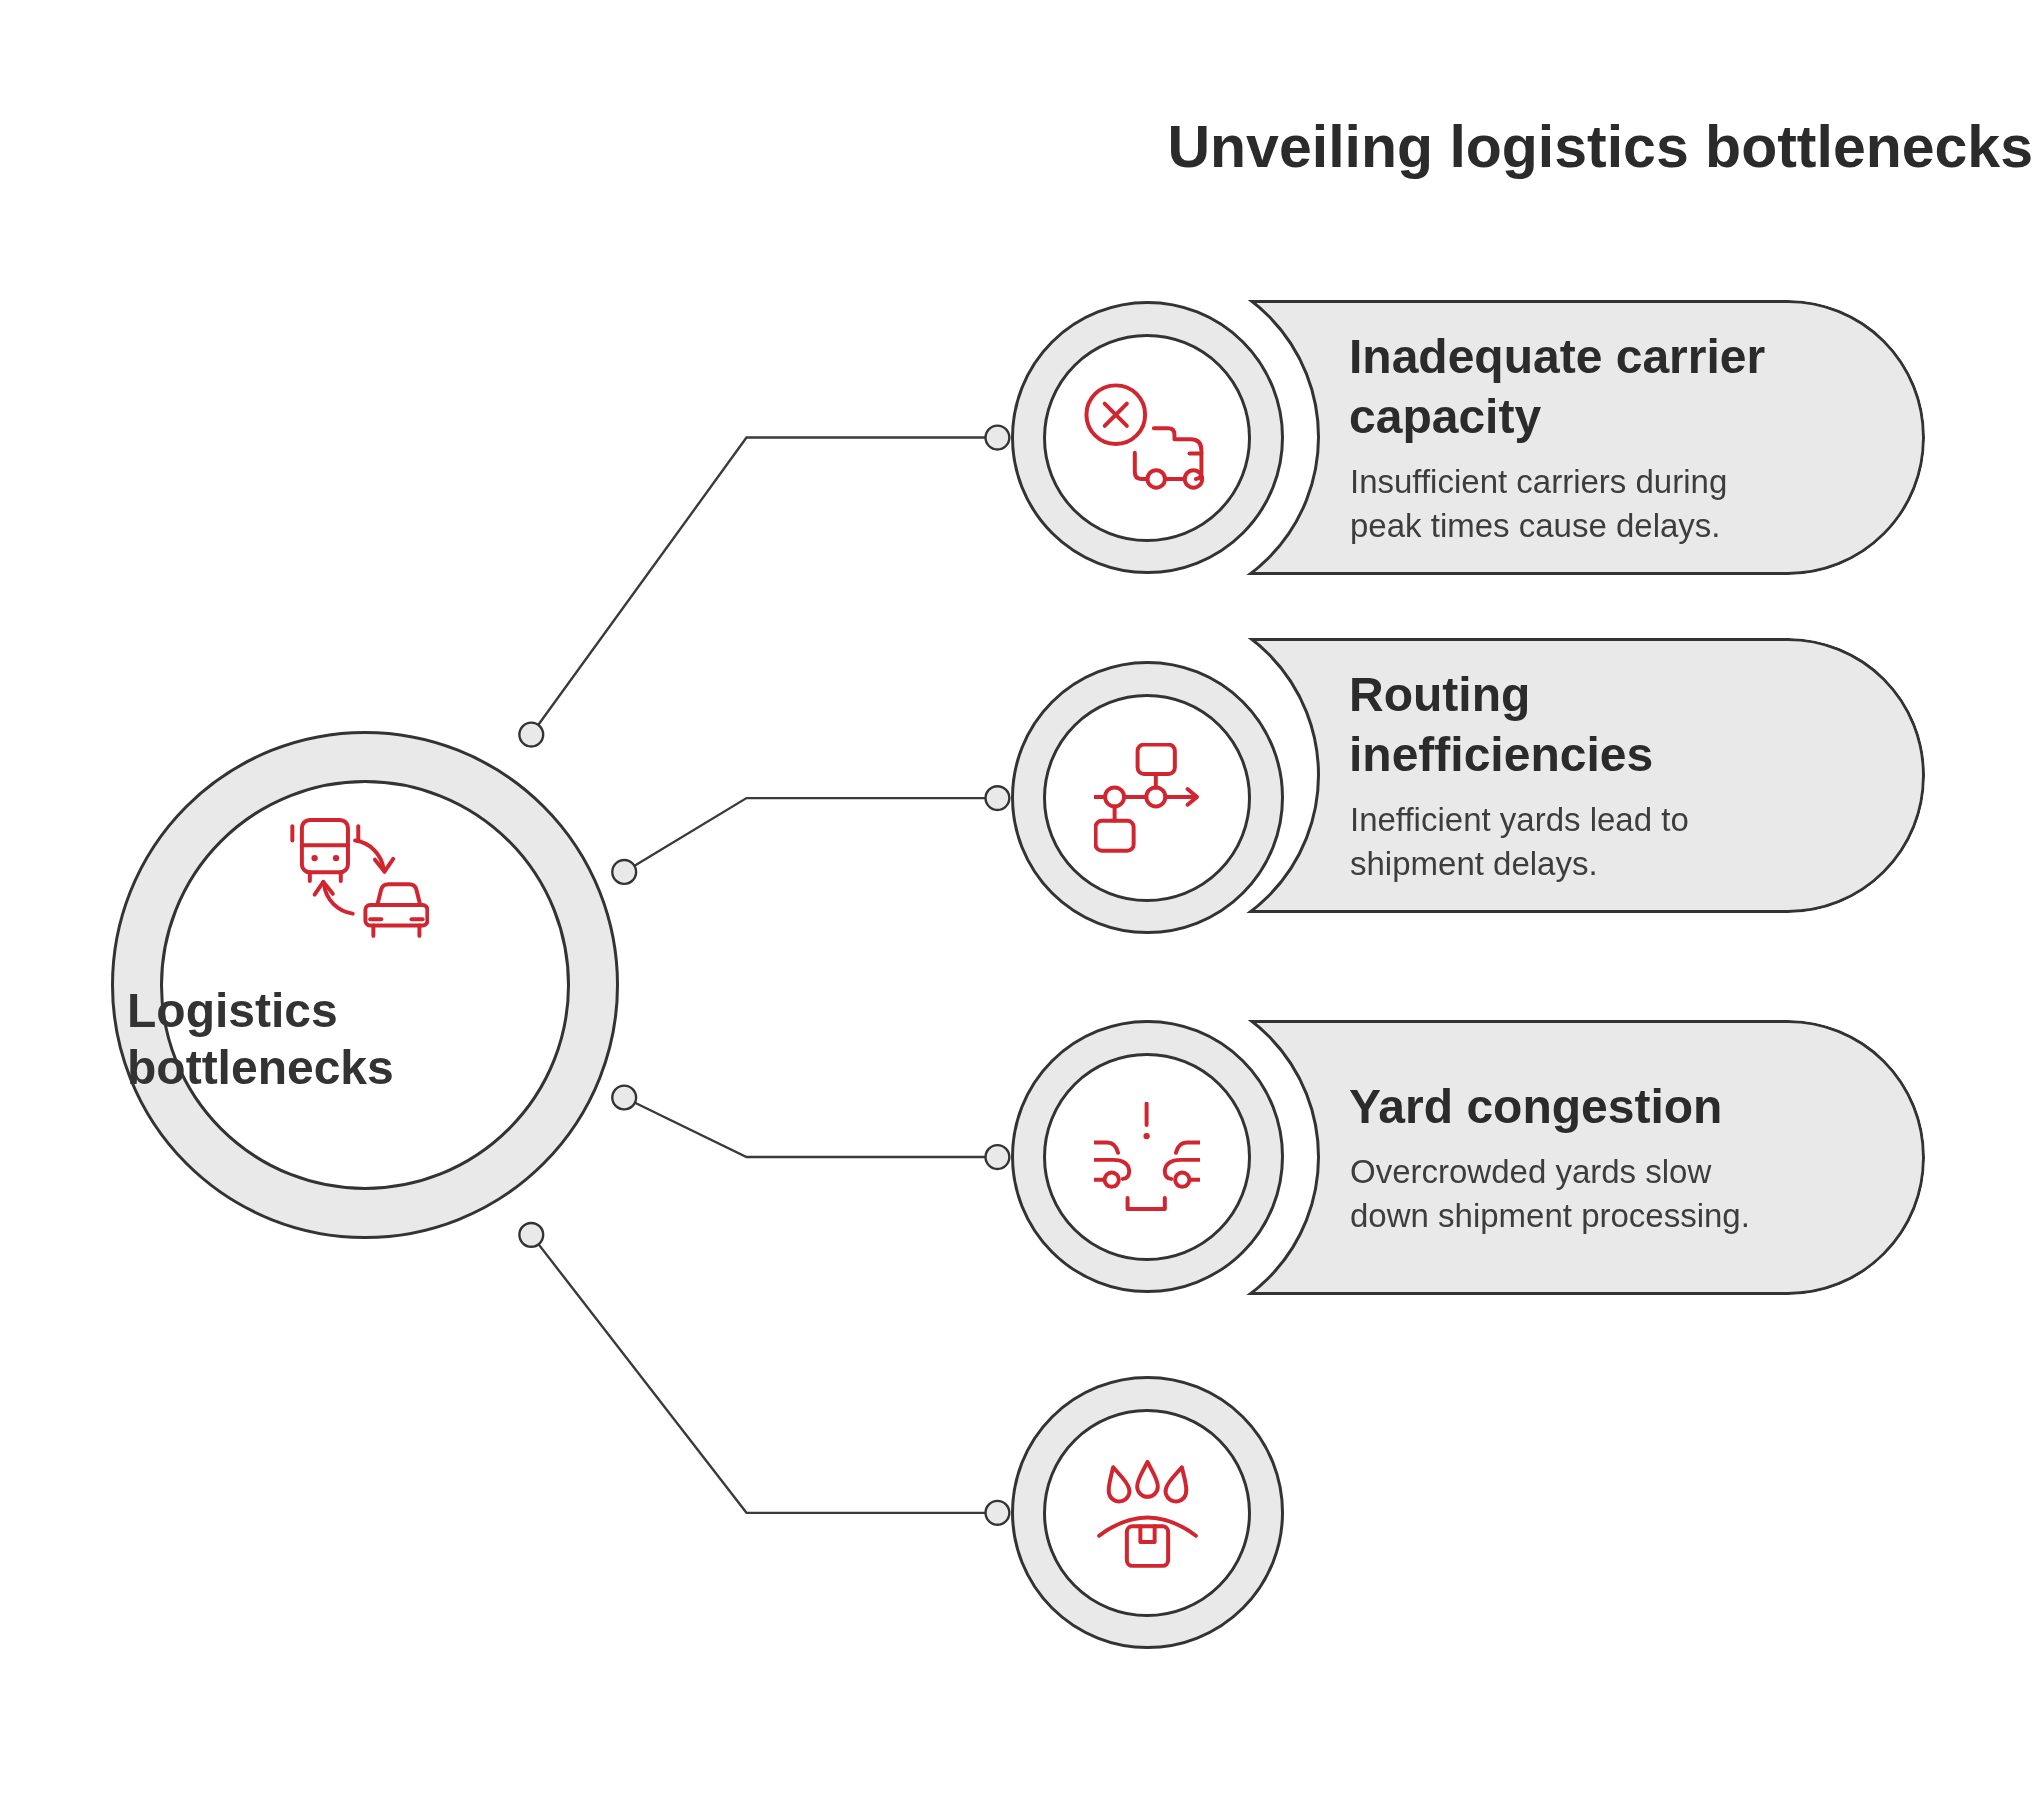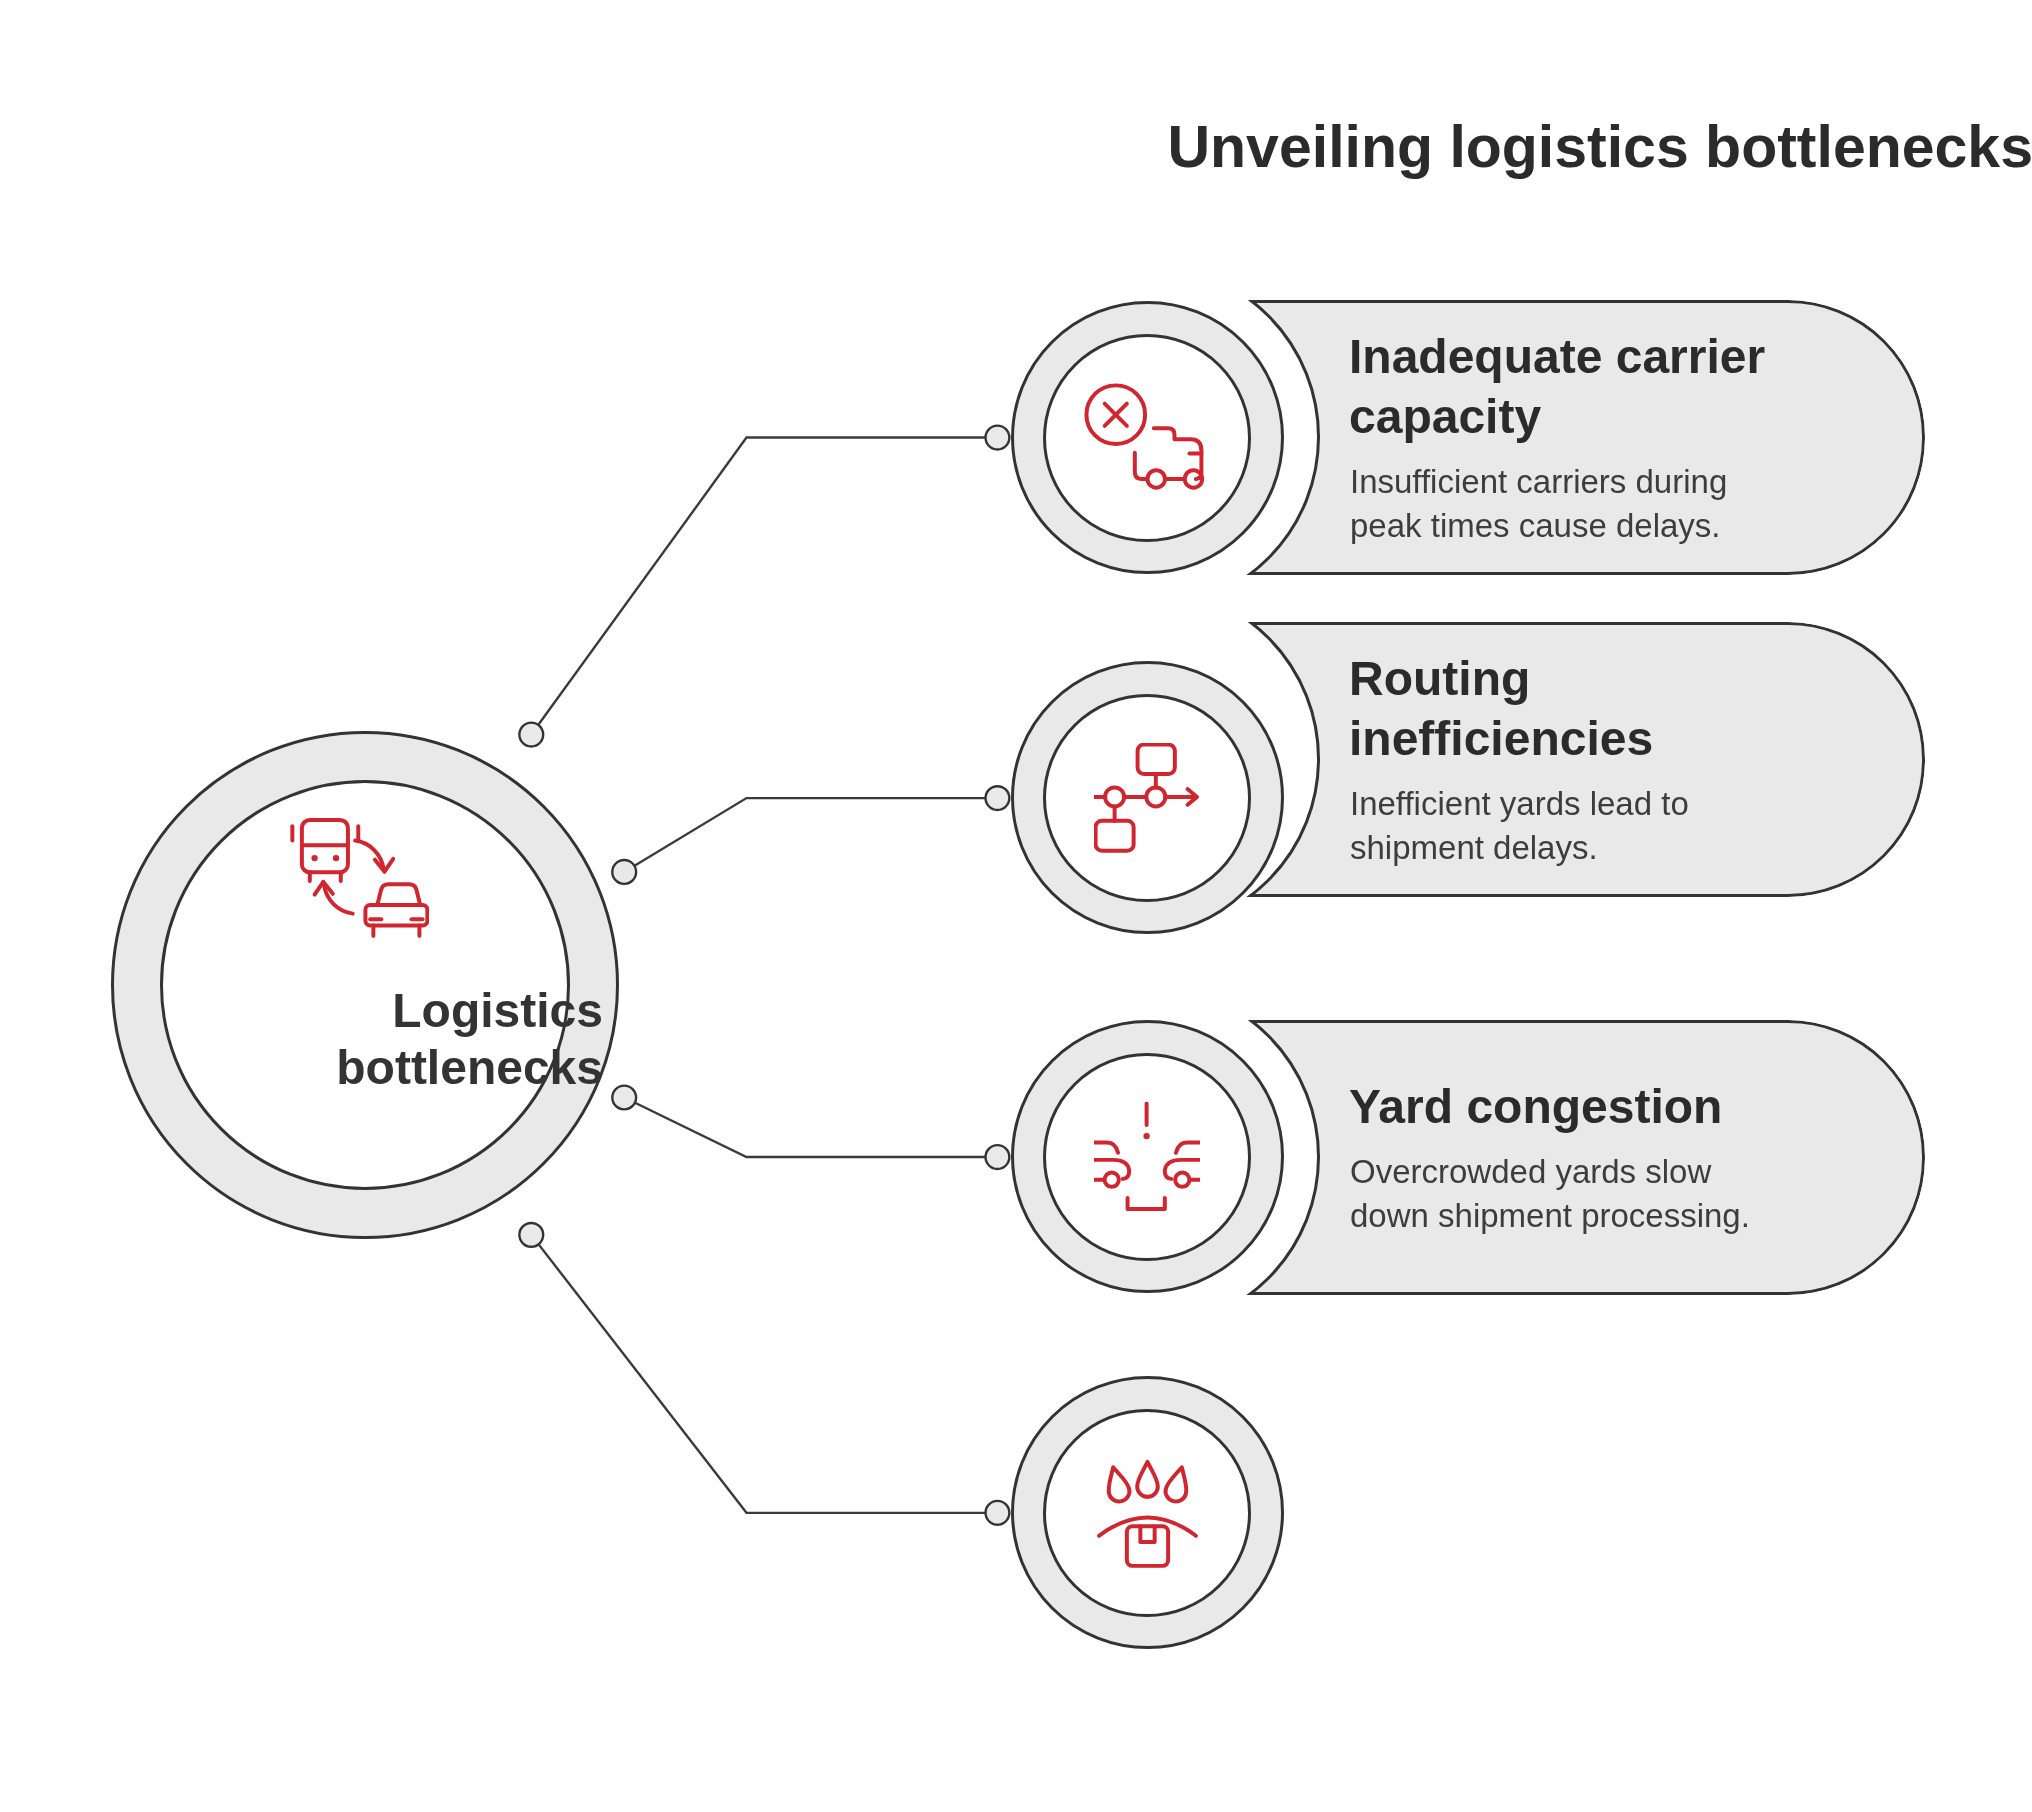--- a/index.html
+++ b/index.html
@@ -67,21 +67,21 @@
     position: absolute;
     left: 278px;
     top: 812px;
     z-index: 5;
   }
   .center-label {
     position: absolute;
     left: 127px;
     top: 982px;
     width: 476px;
-    text-align: right;
+    text-align: left;
     font-size: 48px;
     font-weight: bold;
     line-height: 57px;
     color: #333333;
     white-space: pre-line;
     margin: 0;
     z-index: 5;
   }
   
   .pill-clip {
@@ -245,21 +245,21 @@
         <path d="M 64 88 V 112 Q 64 121 72 121 H 79"></path>
         <circle cx="91" cy="121" r="11"></circle>
         <path d="M 103 121 H 126"></path>
         <circle cx="138" cy="121" r="11"></circle>
         <path d="M 88 57 H 106 Q 114 57 114 65 V 71 H 134 Q 148 71 148 85 V 113 Q 148 121 141 121"></path>
         <path d="M 133 89 H 148"></path>
       </g>
     </svg>
   </div>
 
-  <div class="pill-clip" style="top:622px">
+  <div class="pill-clip" style="top:638px">
     <div class="pill-bg"></div>
     <div class="pill-notch"></div>
     <div class="pill-content">
       <h2 class="item-title">Routing
 inefficiencies</h2>
       <p class="item-desc">Inefficient yards lead to
 shipment delays.</p>
     </div>
   </div>
   <div class="badge-outer" style="top:661px"></div>

